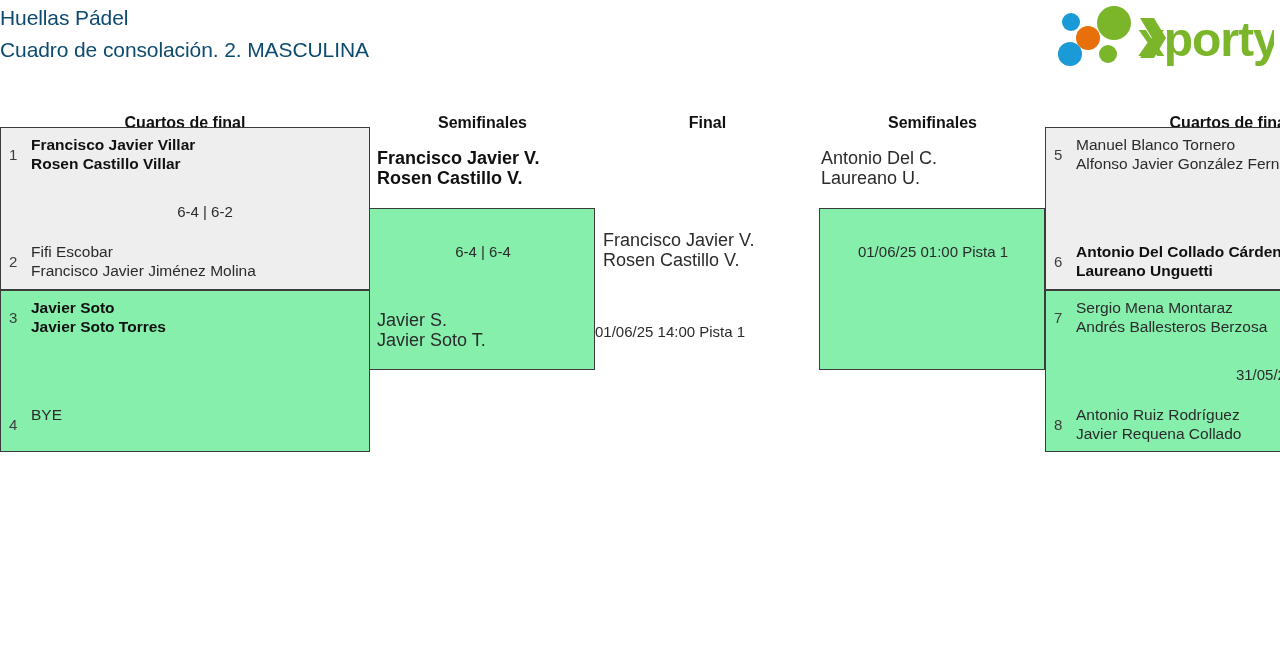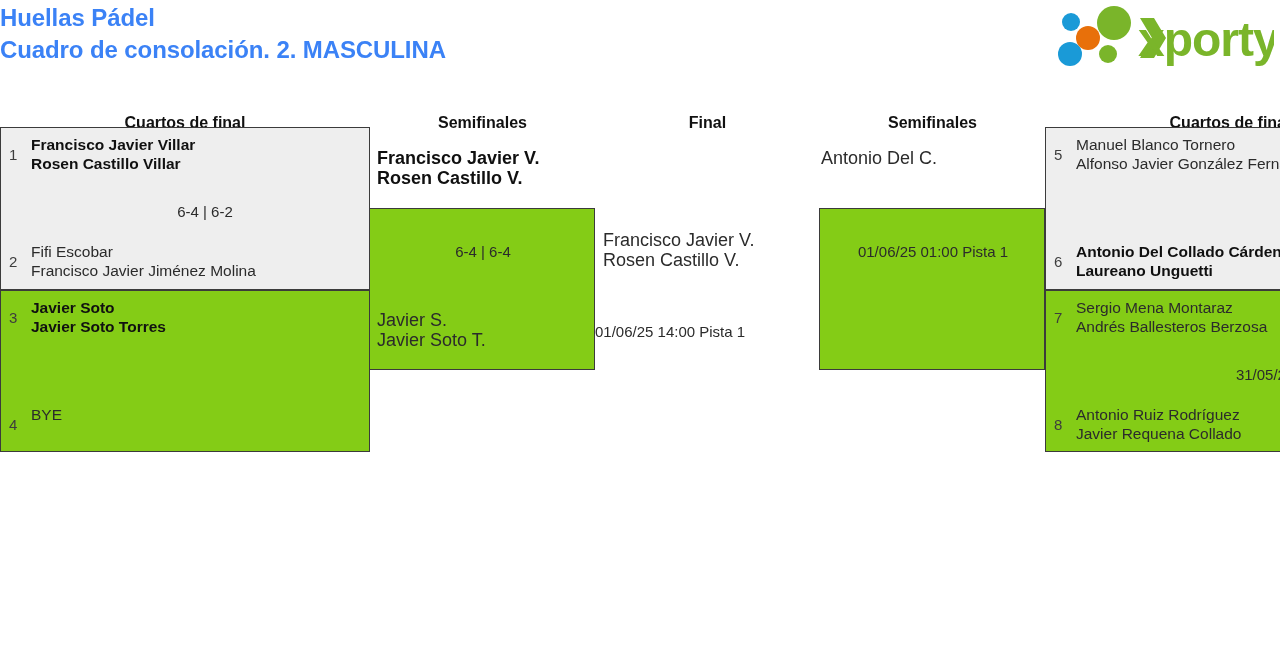--- a/index.html
+++ b/index.html
@@ -27,24 +27,24 @@
     top: 0; left: 0;
     width: 1280px;
     height: 88px;
   }
   .title-block {
     position: absolute;
     left: 0px;
     top: 2px;
   }
   .title-line {
-    font-size: 24px;
+    font-size: 21px;
     line-height: 32px;
-    font-weight: 700;
-    color: #3b82f6;
+    font-weight: 400;
+    color: #0c4a6e;
     white-space: nowrap;
     letter-spacing: -0.1px;
   }
 
   
   .logo {
     position: absolute;
     right: 6px;
     top: 4px;
     width: 226px;
@@ -69,21 +69,21 @@
   .rl-2 { left: 595px;  width: 225px; }
   .rl-3 { left: 820px;  width: 225px; }
   .rl-4 { left: 1045px; width: 370px; }
 
   
   .bracket { position: absolute; top: 0; left: 0; width: 1280px; height: 664px; }
 
   .match {
     position: absolute;
     border: 1px solid #3b3b3b;
-    background: #84cc16;
+    background: #86efac;
   }
   .match.shaded { background: #eeeeee; }
 
   
   .team {
     position: absolute;
     left: 0;
     width: 100%;
     display: flex;
     align-items: flex-start;
@@ -218,20 +218,21 @@
       <span class="nm">Rosen Castillo V.</span>
     </div>
     <div class="result" style="left:595px; width:226px; top:322px;">01/06/25 14:00 Pista 1</div>
 
     <div class="match" style="left:819px; top:208px; width:226px; height:162px;">
       <div class="result" style="left:0; width:226px; text-align:center; top:33px;">01/06/25 01:00 Pista 1</div>
     </div>
 
     <div class="compact right" style="left:821px; top:149px; width:216px;">
       <span class="nm">Antonio Del C.</span>
+      <span class="nm">Laureano U.</span>
     </div>
 
     <div class="match shaded" style="left:1045px; top:127px; width:370px; height:163px;">
       <div class="team" style="top:7px;">
         <span class="seed">5</span>
         <span class="names">
           <span class="nm">Manuel Blanco Tornero</span>
           <span class="nm">Alfonso Javier González Fernández</span>
         </span>
       </div>

